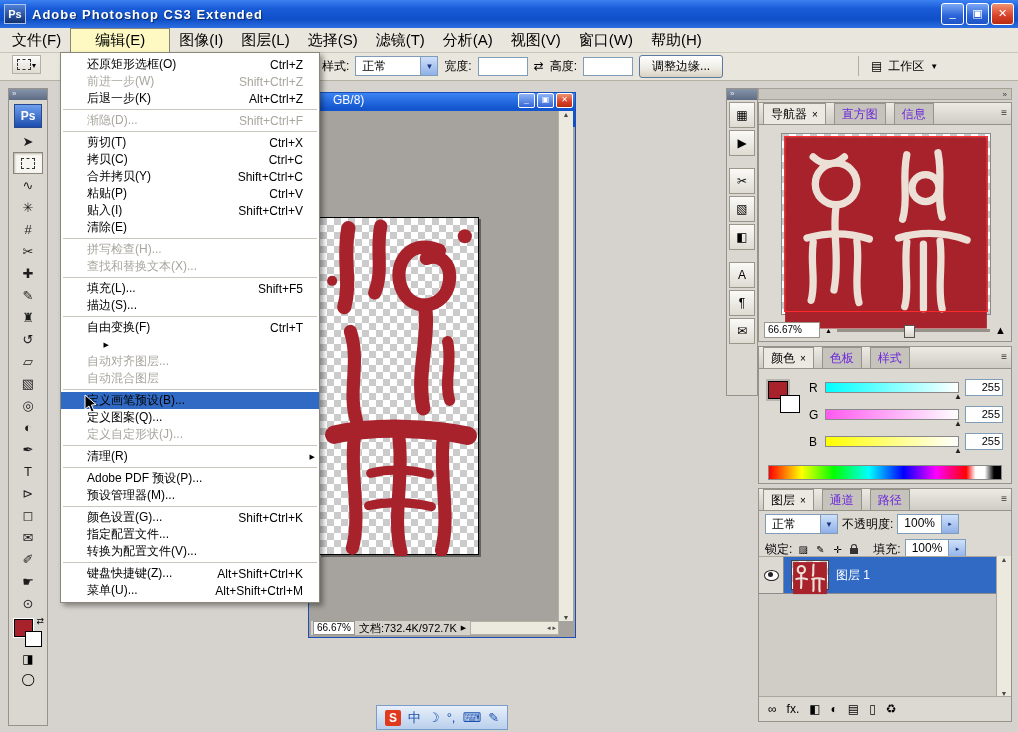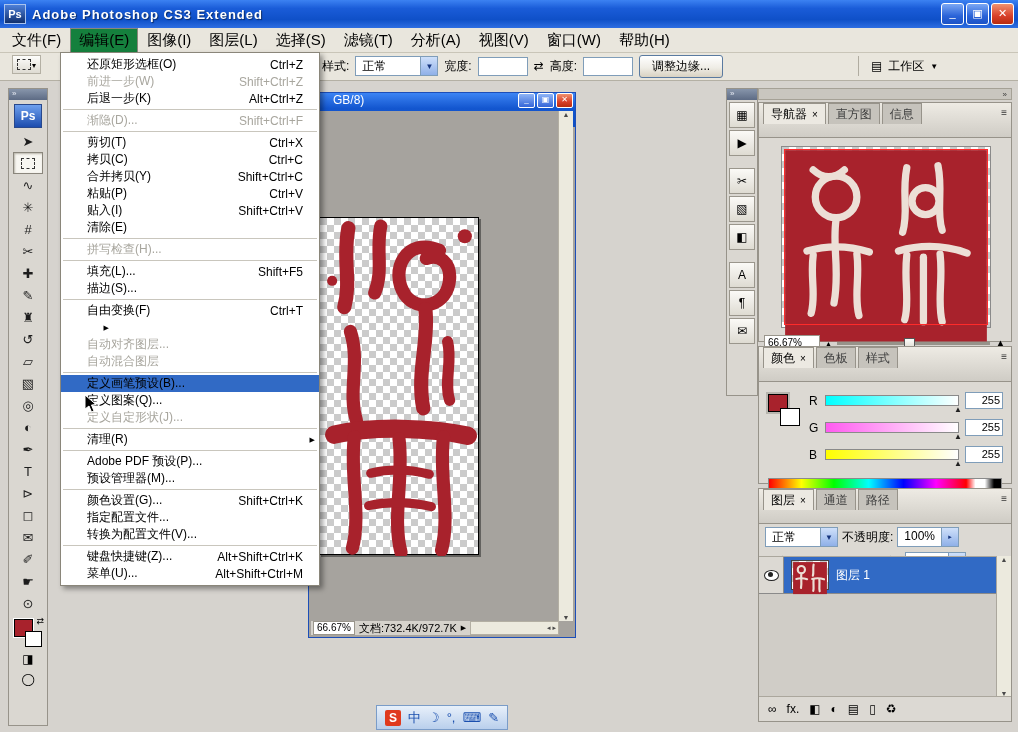--- a/index.html
+++ b/index.html
@@ -13,21 +13,21 @@
     border:1px solid #a9c3ee;color:#fff;font-weight:bold;font-size:11px;display:flex;align-items:center;justify-content:center;}
   .title-text{flex:1;font-weight:bold;font-size:13px;letter-spacing:1px;text-shadow:1px 1px 1px #0a2a66;}
   .tb-btn{width:21px;height:20px;margin-left:2px;border:1px solid #fff;border-radius:3px;text-align:center;
     line-height:18px;font-size:11px;color:#fff;background:linear-gradient(#7aa7f4,#2a63d8 60%,#1d53c6);}
   .tb-btn.close{background:linear-gradient(#f0926f,#d8402a 60%,#b82c10);}
 
   
   .menubar{position:absolute;left:0;top:28px;right:0;height:24px;background:#e9e6dd;display:flex;
     align-items:center;padding-left:3px;border-bottom:1px solid #c9c5b8;z-index:39;}
   .menu-btn{padding:3px 9px;font-size:15px;}
-  .menu-btn.active{background:#15803d;border:1px solid #8a867c;padding:2px 8px;}
+  .menu-btn.active{background:#fef9c3;border:1px solid #8a867c;padding:2px 24px;}
 
   
   .optionsbar{position:absolute;left:0;top:52px;right:0;height:28px;background:#e9e6dd;border-bottom:1px solid #b4b0a4;z-index:5;}
   .opt-left{position:absolute;left:12px;top:3px;display:flex;align-items:flex-end;gap:1px;border:1px solid #b4b0a4;
     background:linear-gradient(#fdfdfb,#dedbd2);padding:3px 4px;}
   .opt-main{position:absolute;left:322px;top:0;height:28px;display:flex;align-items:center;gap:6px;}
   .opt-right{position:absolute;left:852px;top:0;height:28px;display:flex;align-items:center;gap:6px;}
   .xp-input{background:#fff;border:1px solid #7f9db9;height:17px;width:42px;font-size:12px;padding:0 3px;}
   .xp-select{display:flex;align-items:stretch;border:1px solid #7f9db9;background:#fff;height:18px;}
   .xp-select .val{padding:1px 6px 0 6px;min-width:52px;font-size:12px;}
@@ -92,23 +92,23 @@
     display:flex;flex-direction:column;align-items:center;z-index:6;}
   .dock-btn{width:24px;height:24px;margin-top:2px;border:1px solid #9a968c;background:linear-gradient(#fbfaf7,#dedbd2);
     display:flex;align-items:center;justify-content:center;font-size:12px;}
   .dock-btn.gap{margin-top:12px;}
 
   
   .paneldock{position:absolute;left:758px;top:88px;width:254px;bottom:10px;z-index:6;}
   .dock-head{position:absolute;left:0;right:0;top:0;height:12px;background:#c9c6bf;border:1px solid #a5a196;
     font-size:8px;line-height:11px;text-align:right;padding-right:4px;color:#3a3a3a;box-sizing:border-box;}
   .panel{position:absolute;left:0;right:0;background:#dcd9d3;border:1px solid #97938a;box-sizing:border-box;}
-  .tabs{height:19px;background:linear-gradient(#eeebe4,#cfccc5);display:flex;align-items:flex-end;gap:2px;
-    padding:2px 4px 13px;border-bottom:1px solid #97938a;position:relative;}
-  .tab{padding:2px 7px 1px;font-size:12px;background:#c6c3bc;border:1px solid #97938a;border-bottom:none;color:#404040;}
+  .tabs{height:19px;background:linear-gradient(#eeebe4,#cfccc5);display:flex;align-items:flex-end;gap:8px;
+    padding:2px 4px 0;border-bottom:1px solid #97938a;position:relative;}
+  .tab{padding:2px 7px 1px;font-size:12px;background:#c6c3bc;border:1px solid #97938a;border-bottom:none;color:#6d28d9;}
   .tab.active{background:#ecead f;background:#ece9e2;color:#000;}
   .tabx{margin-left:5px;font-size:10px;}
   .panel-menu{position:absolute;right:4px;top:4px;font-size:10px;color:#333;}
 
   
   .nav-body{position:relative;height:219px;}
   .nav-thumb{position:absolute;left:22px;top:8px;width:208px;height:180px;border:1px solid #8a8a8a;}
   .nav-thumb svg{position:absolute;inset:0;}
   .nav-proxy{position:absolute;inset:2px;border:1px solid #ff2a2a;}
   .nav-controls{position:absolute;left:5px;right:5px;bottom:5px;height:18px;display:flex;align-items:center;gap:5px;}
@@ -395,20 +395,25 @@
         <span class="mi-sub"></span>
       </div>
       <div class="menu-item">
         <span class="mi-label">清除(E)</span>
         <span class="mi-short"></span>
         <span class="mi-sub"></span>
       </div>
       <div class="menu-sep"></div>
       <div class="menu-item disabled">
         <span class="mi-label">拼写检查(H)...</span>
+        <span class="mi-short"></span>
+        <span class="mi-sub"></span>
+      </div>
+      <div class="menu-item disabled">
+        <span class="mi-label">查找和替换文本(X)...</span>
         <span class="mi-short"></span>
         <span class="mi-sub"></span>
       </div>
       <div class="menu-sep"></div>
       <div class="menu-item">
         <span class="mi-label">填充(L)...</span>
         <span class="mi-short">Shift+F5</span>
         <span class="mi-sub"></span>
       </div>
       <div class="menu-item">

